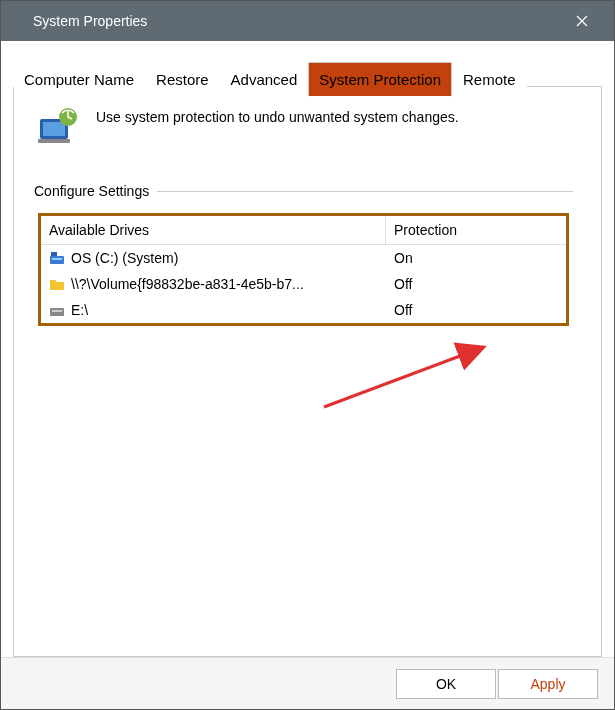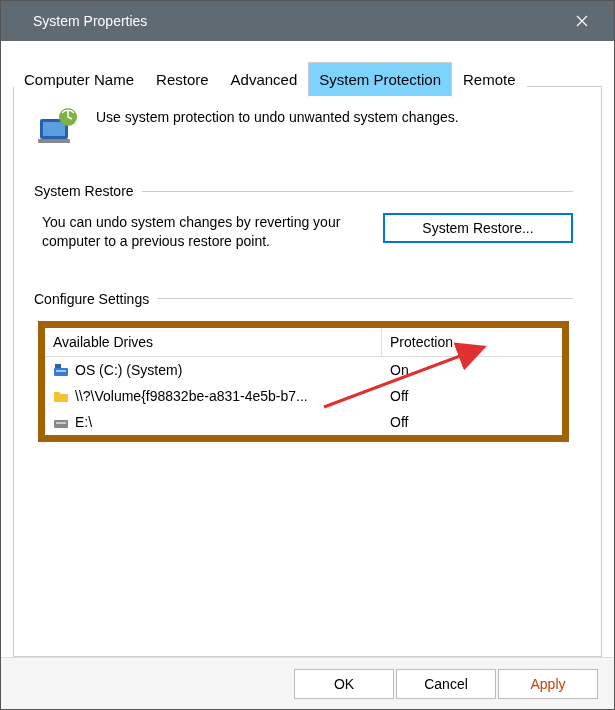--- a/index.html
+++ b/index.html
@@ -59,21 +59,21 @@
       cursor: pointer;
       border: 1px solid transparent;
       border-bottom: none;
       position: relative;
       top: 11px;
       background: #fff;
     }
     .tab.active {
       border: 1px solid #ccc;
       border-bottom: 1px solid #fff;
-      background: #7dd3fc;
+      background: #c2410c;
     }
     .tab-panel {
       border: 1px solid #ccc;
       border-top: none;
       padding: 18px 28px 14px 20px;
       flex: 1;
       position: relative;
     }
     .intro {
       display: flex;
@@ -119,21 +119,21 @@
       font-family: inherit;
       text-align: center;
     }
     .btn-wide { width: 190px; }
     .btn-focus {
       border: 1px solid #0078d4;
       outline: 1px solid #0078d4;
       outline-offset: -2px;
     }
     .drives-box {
-      border: 7px solid #a16207;
+      border: 3px solid #a16207;
       margin: 0 4px 18px 4px;
     }
     .drives-header {
       display: flex;
       background: #fff;
     }
     .drives-header .col {
       padding: 6px 8px;
       font-size: 14px;
       border-right: 1px solid #ddd;
@@ -215,30 +215,20 @@
           <rect x="6" y="14" width="28" height="20" rx="2" fill="#2a5fb0"></rect>
           <rect x="9" y="17" width="22" height="14" fill="#5aa0e0"></rect>
           <rect x="4" y="34" width="32" height="4" rx="1" fill="#888"></rect>
           <circle cx="34" cy="12" r="9" fill="#7cb342"></circle>
           <path d="M34 6 v6 l4 2" stroke="#fff" stroke-width="1.5" fill="none"></path>
           <path d="M28 8 a8 8 0 0 1 12 0" stroke="#fff" stroke-width="1.5" fill="none"></path>
         </svg>
         <div class="intro-text">Use system protection to undo unwanted system changes.</div>
       </div>
 
-      <div class="group">
-        <div class="group-header">
-          <span class="group-title">System Restore</span>
-          <div class="group-line"></div>
-        </div>
-        <div class="restore-row">
-          <div class="restore-text">You can undo system changes by reverting your computer to a previous restore point.</div>
-          <button class="btn btn-wide btn-focus">System Restore...</button>
-        </div>
-      </div>
 
       <svg class="arrow" width="200" height="80" viewBox="0 0 200 80">
         <defs>
           <marker id="ah" markerWidth="12" markerHeight="12" refX="9" refY="5" orient="auto">
             <path d="M0,0 L10,5 L0,10 Z" fill="#e03030"></path>
           </marker>
         </defs>
         <line x1="10" y1="70" x2="170" y2="10" stroke="#e03030" stroke-width="3" marker-end="url(#ah)"></line>
       </svg>
 
@@ -288,16 +278,15 @@
         </div>
 
 
 
       </div>
     </div>
   </div>
 
   <div class="footer">
     <button class="btn">OK</button>
-    <button class="btn">Cancel</button>
     <button class="btn btn-disabled">Apply</button>
   </div>
 </div>
 
 </body></html>

